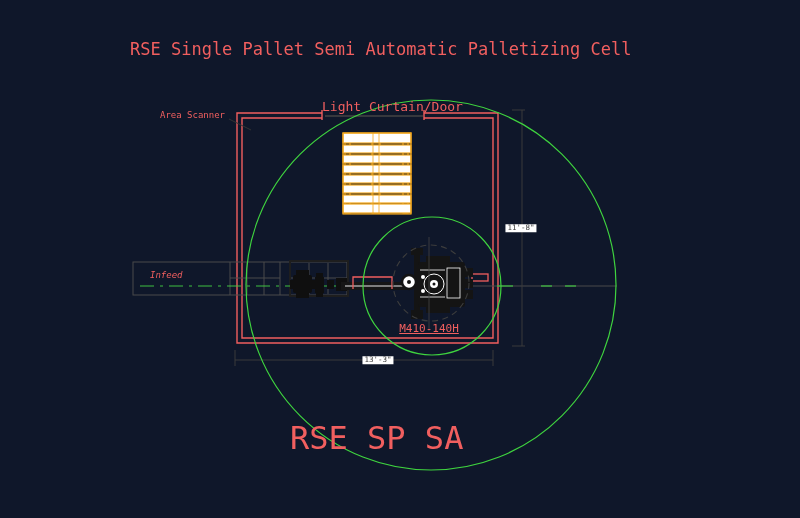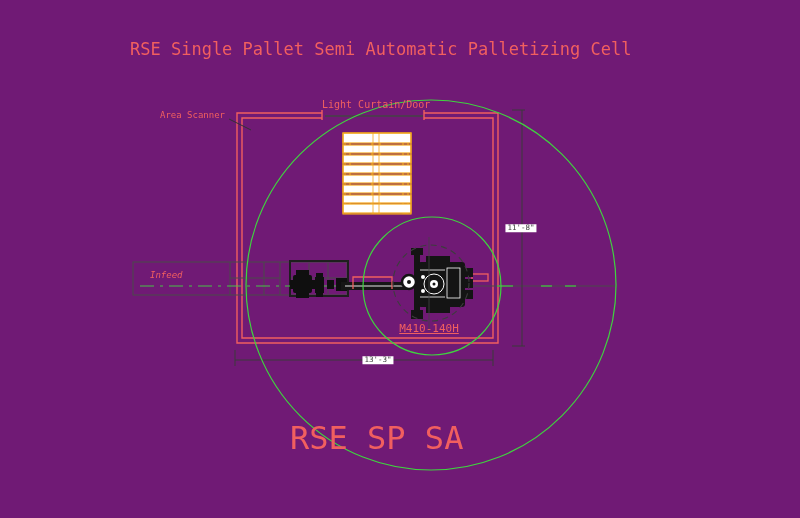--- a/index.html
+++ b/index.html
@@ -1,25 +1,25 @@
 <!DOCTYPE html>
 <html><head>
 <meta charset="utf-8">
 <style>
   html,body{margin:0;padding:0;background:#fff;}
   .canvas{
-    position:relative;width:800px;height:518px;background:#701a75;overflow:hidden;
+    position:relative;width:800px;height:518px;background:#0f172a;overflow:hidden;
     font-family:"DejaVu Sans Mono","Liberation Mono",monospace;
   }
   .canvas svg{position:absolute;left:0;top:0;}
   .lbl{position:absolute;white-space:pre;line-height:1;z-index:5;}
   .red{color:#f15f5f;}
   .title{left:130px;top:41px;font-size:17px;letter-spacing:0px;}
   .footer{left:290px;top:422px;font-size:32px;letter-spacing:0px;}
-  .lc{left:322px;top:100px;font-size:10px;}
+  .lc{left:322px;top:100px;font-size:13px;}
   .as{left:160px;top:111px;font-size:9px;text-align:center;}
   .infeed{left:150px;top:271px;font-size:9px;font-style:italic;}
   .robot-model{left:429px;top:323px;font-size:11px;transform:translateX(-50%);text-decoration:underline;}
   .dim{color:#3a3a3a;background:#fff;padding:0 2px;font-size:7.5px;
        transform:translate(-50%,-50%);}
   .dim-h{left:521px;top:228px;}
   .dim-w{left:378px;top:360px;}
 </style>
 </head>
 <body>

